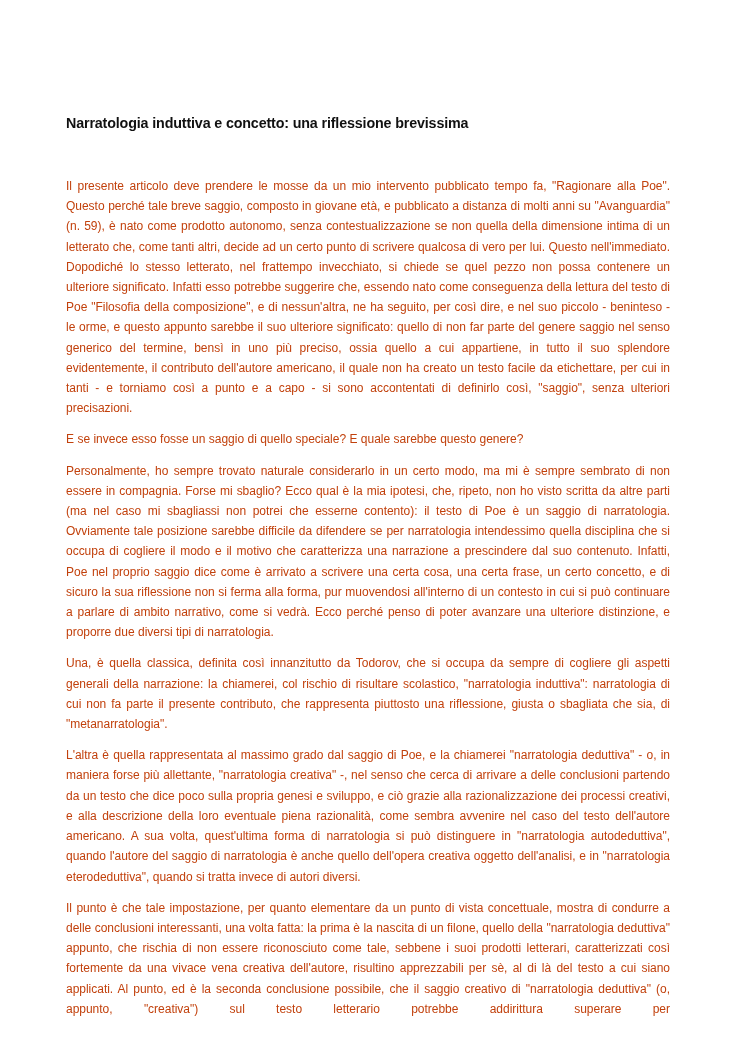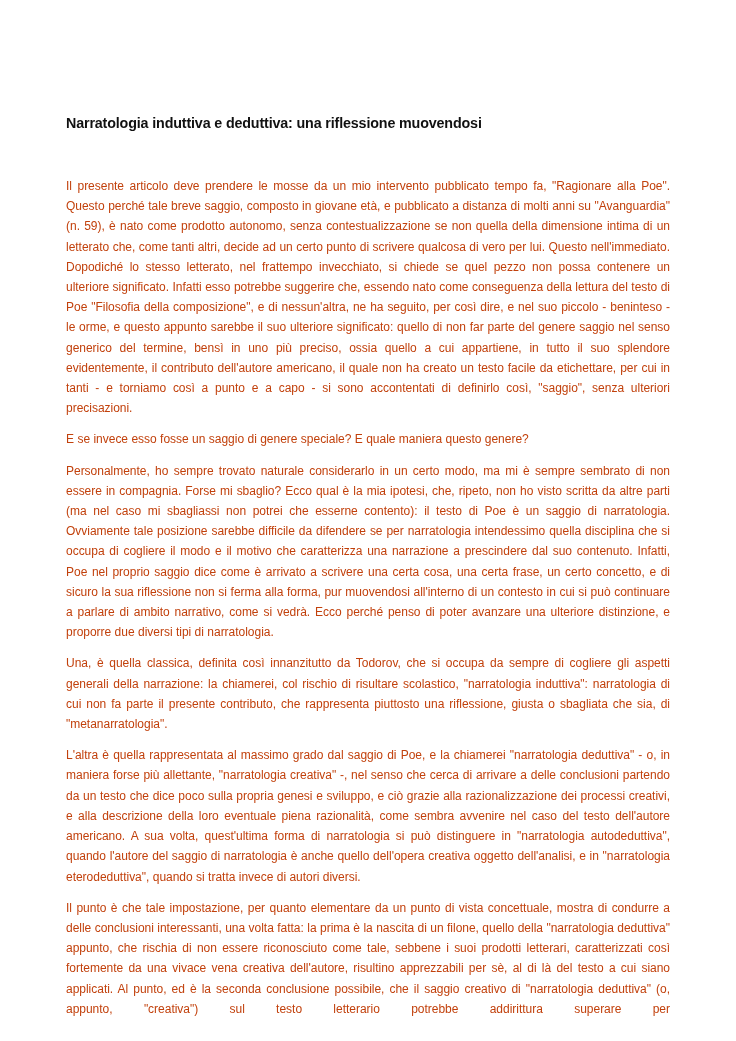--- a/index.html
+++ b/index.html
@@ -62,27 +62,27 @@
     display: inline-block;
     width: 100%;
   }
 </style>
 </head>
 <body>
 
 <div class="page">
   <div class="content">
 
-    <h1 class="doc-title">Narratologia induttiva e deduttiva: una riflessione muovendosi</h1>
+    <h1 class="doc-title">Narratologia induttiva e concetto: una riflessione brevissima</h1>
 
     <div class="body-block">
 
       <p class="para">Il presente articolo deve prendere le mosse da un mio intervento pubblicato tempo fa, "Ragionare alla Poe". Questo perché tale breve saggio, composto in giovane età, e pubblicato a distanza di molti anni su "Avanguardia" (n. 59), è nato come prodotto autonomo, senza contestualizzazione se non quella della dimensione intima di un letterato che, come tanti altri, decide ad un certo punto di scrivere qualcosa di vero per lui. Questo nell'immediato. Dopodiché lo stesso letterato, nel frattempo invecchiato, si chiede se quel pezzo non possa contenere un ulteriore significato. Infatti esso potrebbe suggerire che, essendo nato come conseguenza della lettura del testo di Poe "Filosofia della composizione", e di nessun'altra, ne ha seguito, per così dire, e nel suo piccolo - beninteso - le orme, e questo appunto sarebbe il suo ulteriore significato: quello di non far parte del genere saggio nel senso generico del termine, bensì in uno più preciso, ossia quello a cui appartiene, in tutto il suo splendore evidentemente, il contributo dell'autore americano, il quale non ha creato un testo facile da etichettare, per cui in tanti - e torniamo così a punto e a capo - si sono accontentati di definirlo così, "saggio", senza ulteriori precisazioni.</p>
 
-      <p class="para">E se invece esso fosse un saggio di genere speciale? E quale maniera questo genere?</p>
+      <p class="para">E se invece esso fosse un saggio di quello speciale? E quale sarebbe questo genere?</p>
 
       <p class="para">Personalmente, ho sempre trovato naturale considerarlo in un certo modo, ma mi è sempre sembrato di non essere in compagnia. Forse mi sbaglio? Ecco qual è la mia ipotesi, che, ripeto, non ho visto scritta da altre parti (ma nel caso mi sbagliassi non potrei che esserne contento): il testo di Poe è un saggio di narratologia. Ovviamente tale posizione sarebbe difficile da difendere se per narratologia intendessimo quella disciplina che si occupa di cogliere il modo e il motivo che caratterizza una narrazione a prescindere dal suo contenuto. Infatti, Poe nel proprio saggio dice come è arrivato a scrivere una certa cosa, una certa frase, un certo concetto, e di sicuro la sua riflessione non si ferma alla forma, pur muovendosi all'interno di un contesto in cui si può continuare a parlare di ambito narrativo, come si vedrà. Ecco perché penso di poter avanzare una ulteriore distinzione, e proporre due diversi tipi di narratologia.</p>
 
       <p class="para">Una, è quella classica, definita così innanzitutto da Todorov, che si occupa da sempre di cogliere gli aspetti generali della narrazione: la chiamerei, col rischio di risultare scolastico, "narratologia induttiva": narratologia di cui non fa parte il presente contributo, che rappresenta piuttosto una riflessione, giusta o sbagliata che sia, di "metanarratologia".</p>
 
       <p class="para">L'altra è quella rappresentata al massimo grado dal saggio di Poe, e la chiamerei "narratologia deduttiva" - o, in maniera forse più allettante, "narratologia creativa" -, nel senso che cerca di arrivare a delle conclusioni partendo da un testo che dice poco sulla propria genesi e sviluppo, e ciò grazie alla razionalizzazione dei processi creativi, e alla descrizione della loro eventuale piena razionalità, come sembra avvenire nel caso del testo dell'autore americano. A sua volta, quest'ultima forma di narratologia si può distinguere in "narratologia autodeduttiva", quando l'autore del saggio di narratologia è anche quello dell'opera creativa oggetto dell'analisi, e in "narratologia eterodeduttiva", quando si tratta invece di autori diversi.</p>
 
 
       <p class="para clipped">Il punto è che tale impostazione, per quanto elementare da un punto di vista concettuale, mostra di condurre a delle conclusioni interessanti, una volta fatta: la prima è la nascita di un filone, quello della "narratologia deduttiva" appunto, che rischia di non essere riconosciuto come tale, sebbene i suoi prodotti letterari, caratterizzati così fortemente da una vivace vena creativa dell'autore, risultino apprezzabili per sè, al di là del testo a cui siano applicati. Al punto, ed è la seconda conclusione possibile, che il saggio creativo di "narratologia deduttiva" (o, appunto, "creativa") sul testo letterario potrebbe addirittura superare per</p>
 

